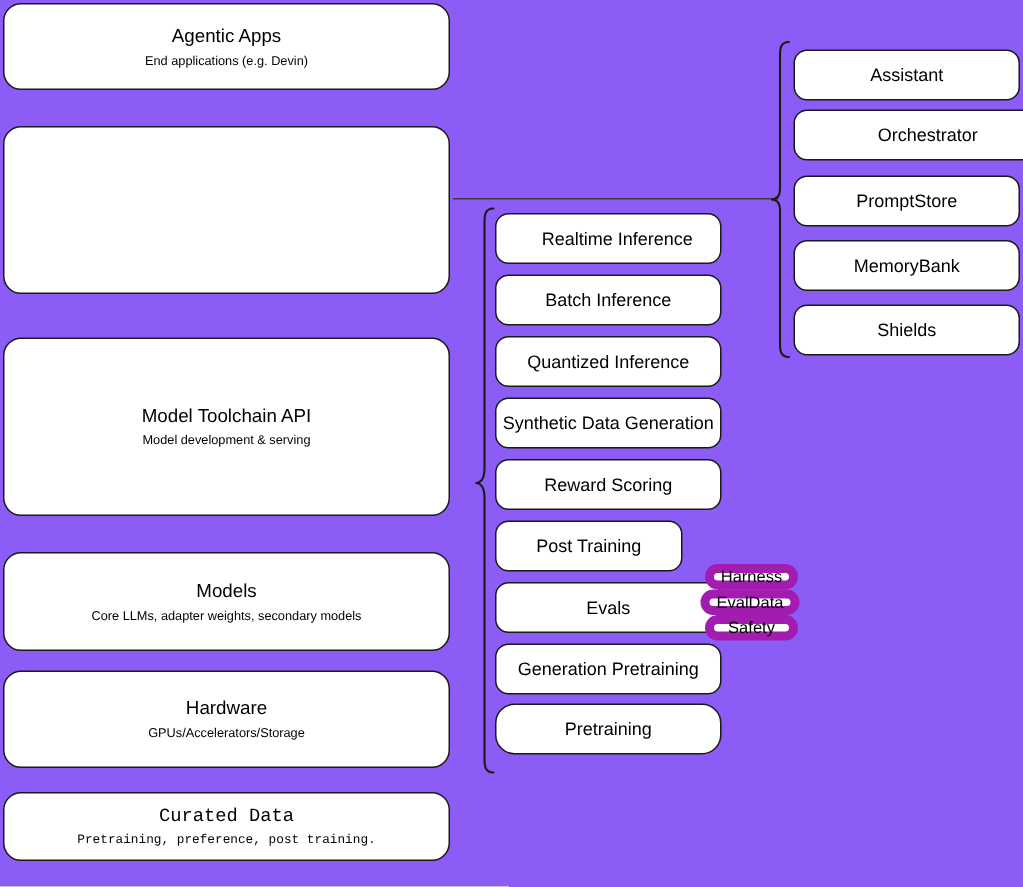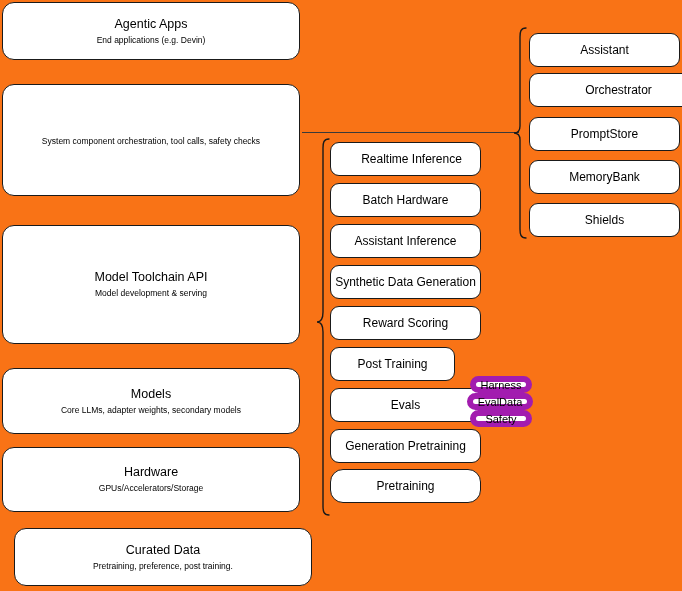--- a/index.html
+++ b/index.html
@@ -8,21 +8,21 @@
     background: #ffffff;
   }
   body {
     font-family: "Liberation Sans", sans-serif;
     color: #000000;
   }
   #canvas {
     position: relative;
     width: 682px;
     height: 591px;
-    background: #f97316;
+    background: #8b5cf6;
     overflow: hidden;
   }
 
   
   .rbox {
     position: absolute;
     box-sizing: border-box;
     border: 1px solid #1a1a1a;
     border-radius: 12px;
     background: #ffffff;
@@ -105,39 +105,38 @@
 <body>
 
 <div id="canvas">
 
   <div class="rbox layer-box" style="left:2px; top:2px; width:298px; height:58px;">
     <div class="title">Agentic Apps</div>
     <div class="subtitle">End applications (e.g. Devin)</div>
   </div>
 
   <div class="rbox layer-box" style="left:2px; top:84px; width:298px; height:112px;">
-    <div class="subtitle">System component orchestration, tool calls, safety checks</div>
   </div>
 
   <div class="rbox layer-box" style="left:2px; top:225px; width:298px; height:119px;">
     <div class="title">Model Toolchain API</div>
     <div class="subtitle">Model development &amp; serving</div>
   </div>
 
   <div class="rbox layer-box" style="left:2px; top:368px; width:298px; height:66px;">
     <div class="title">Models</div>
     <div class="subtitle">Core LLMs, adapter weights, secondary models</div>
   </div>
 
   <div class="rbox layer-box" style="left:2px; top:447px; width:298px; height:65px;">
     <div class="title">Hardware</div>
     <div class="subtitle">GPUs/Accelerators/Storage</div>
   </div>
 
-  <div class="rbox layer-box" style="left:14px; top:528px; width:298px; height:58px;">
+  <div class="rbox layer-box" style="left:2px; top:528px; width:298px; height:46px;font-family:Liberation Mono, monospace;">
     <div class="title">Curated Data</div>
     <div class="subtitle">Pretraining, preference, post training.</div>
   </div>
 
   <div class="connector" style="left:302px; top:132px; width:217px;"></div>
 
   <div class="brace" style="left:316px; top:138px; width:14px; height:378px;">
     <svg width="14" height="378" viewBox="0 0 14 378" fill="none">
       <path d="M13 1 C7.5 1 7 5 7 10 L7 174 C7 180 5 184 1 184 C5 184 7 188 7 194 L7 368 C7 373 7.5 377 13 377" stroke="#1a1a1a" stroke-width="1.4" fill="none" stroke-linecap="round"></path>
     </svg>
@@ -146,24 +145,24 @@
   <div class="brace" style="left:513px; top:27px; width:14px; height:212px;">
     <svg width="14" height="212" viewBox="0 0 14 212" fill="none">
       <path d="M13 1 C7.5 1 7 5 7 10 L7 99 C7 104 5 106 1 106 C5 106 7 108 7 113 L7 202 C7 207 7.5 211 13 211" stroke="#1a1a1a" stroke-width="1.4" fill="none" stroke-linecap="round"></path>
     </svg>
   </div>
 
   <div class="cap-box" style="left:330px; top:142px; width:151px; height:34px;padding-left:12px;">
     <span class="label">Realtime Inference</span>
   </div>
   <div class="cap-box" style="left:330px; top:183px; width:151px; height:34px;">
-    <span class="label">Batch Hardware</span>
+    <span class="label">Batch Inference</span>
   </div>
   <div class="cap-box" style="left:330px; top:224px; width:151px; height:34px;">
-    <span class="label">Assistant Inference</span>
+    <span class="label">Quantized Inference</span>
   </div>
   <div class="cap-box" style="left:330px; top:265px; width:151px; height:34px;">
     <span class="label">Synthetic Data Generation</span>
   </div>
   <div class="cap-box" style="left:330px; top:306px; width:151px; height:34px;">
     <span class="label">Reward Scoring</span>
   </div>
   <div class="cap-box" style="left:330px; top:347px; width:125px; height:34px;">
     <span class="label">Post Training</span>
   </div>

